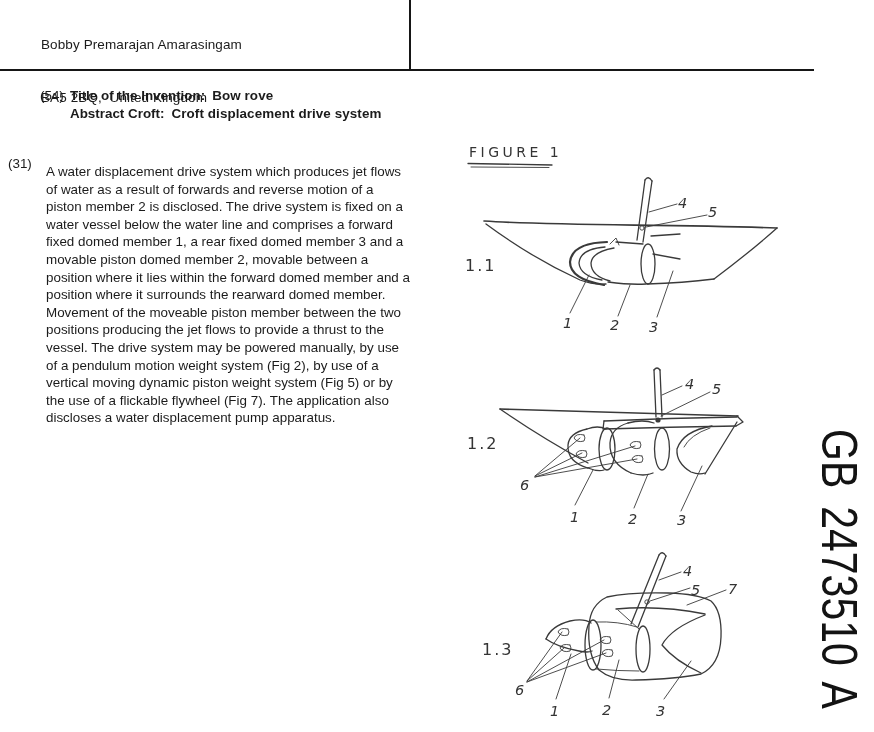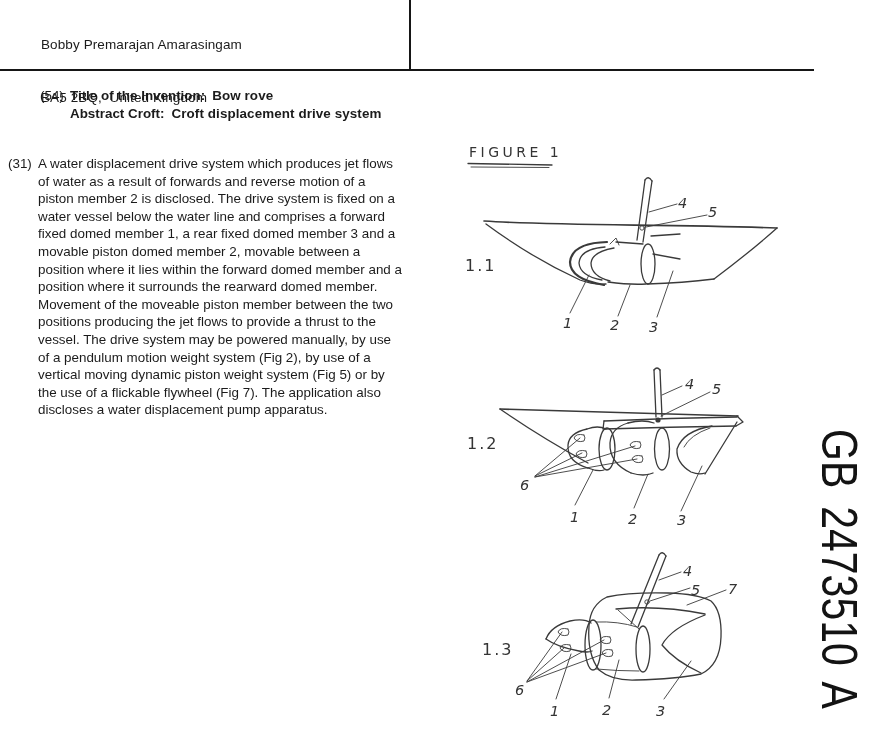--- a/index.html
+++ b/index.html
@@ -15,21 +15,21 @@
   .vline{position:absolute;left:409px;top:0;width:2px;height:69px;background:#161616;}
   .hrule{position:absolute;left:0;top:69px;width:814px;height:2px;background:#161616;}
   .field{position:absolute;left:8px;display:flex;align-items:flex-start;}
   .field .fnum{width:30px;flex:0 0 30px;font-size:13.4px;line-height:18px;}
   .f54{top:87px;margin-left:32px;}
   .f54 .line{font-size:13.4px;line-height:18px;white-space:pre-wrap;font-weight:bold;}
   .f54 b{margin-left:7px;letter-spacing:0.1px;}
   .f57{top:155px;}
   .f57 .fnum{line-height:17.6px;}
   .abstract{
-    margin:0;width:364px;font-size:13.4px;line-height:17.6px;
+    margin:8px;width:364px;font-size:13.4px;line-height:17.6px;
     text-align:left;white-space:normal;
   }
   .figwrap{position:absolute;left:440px;top:132px;width:380px;height:592px;}
   .sk{fill:none;stroke:#3a3a3a;stroke-width:1.3;stroke-linecap:round;stroke-linejoin:round;}
   .sk2{stroke-width:1.7;}
   .skb{stroke-width:2.2;}
   .thin{stroke-width:0.9;}
   .skf{fill:#3a3a3a;stroke:none;}
   .hw{font-family:"DejaVu Sans",sans-serif;fill:#343434;}
   .hw-title{font-size:14px;letter-spacing:3.5px;}

